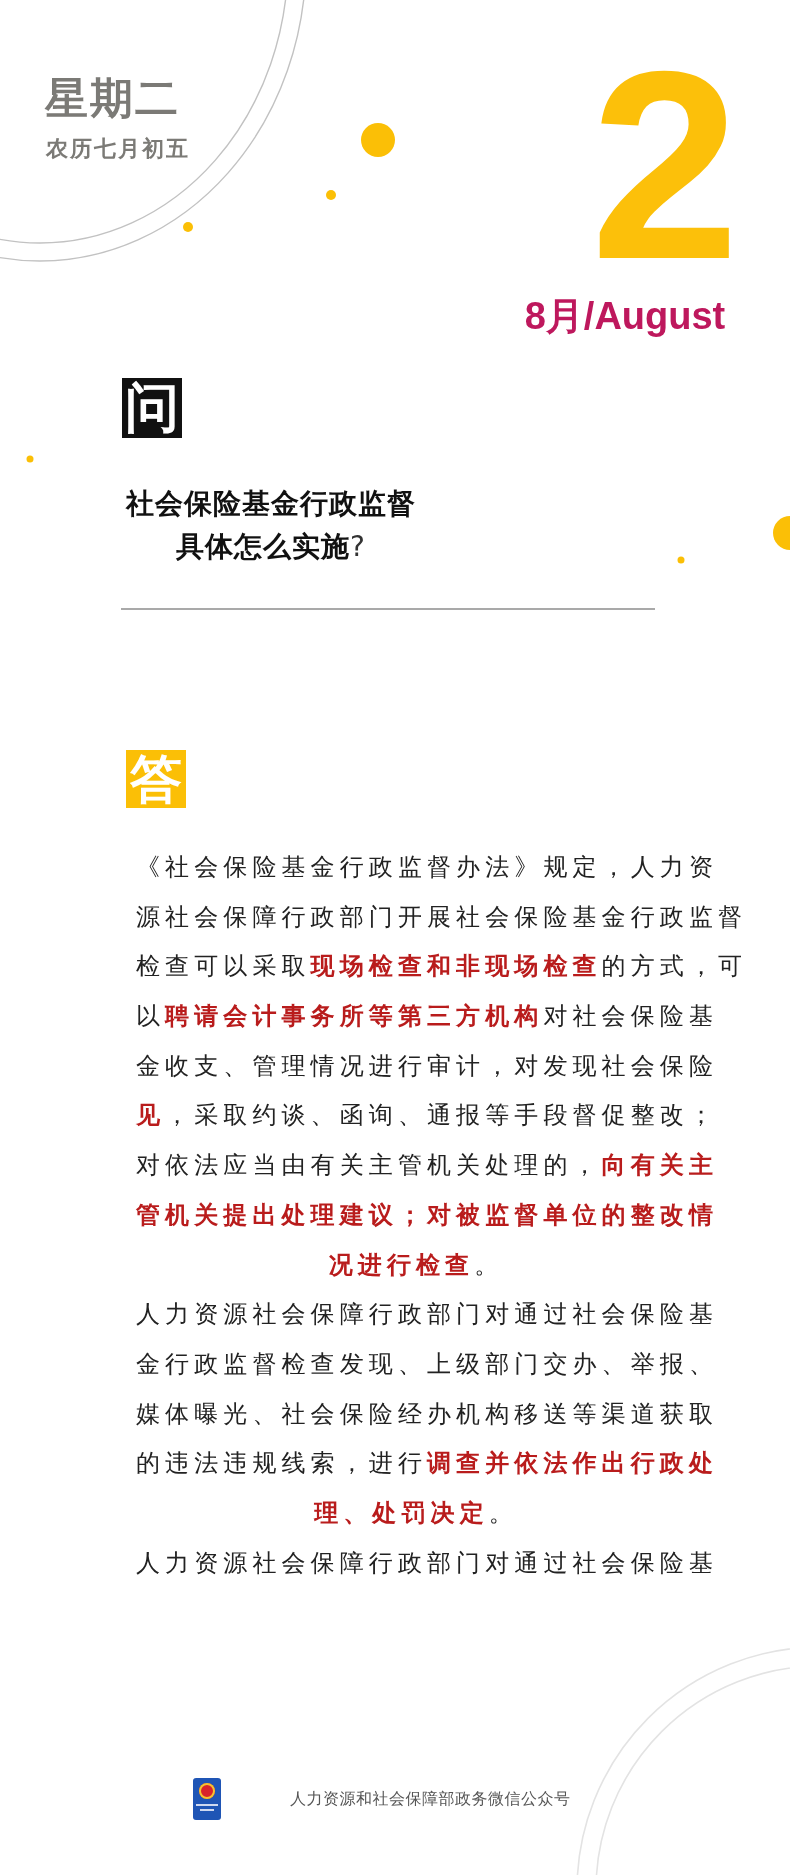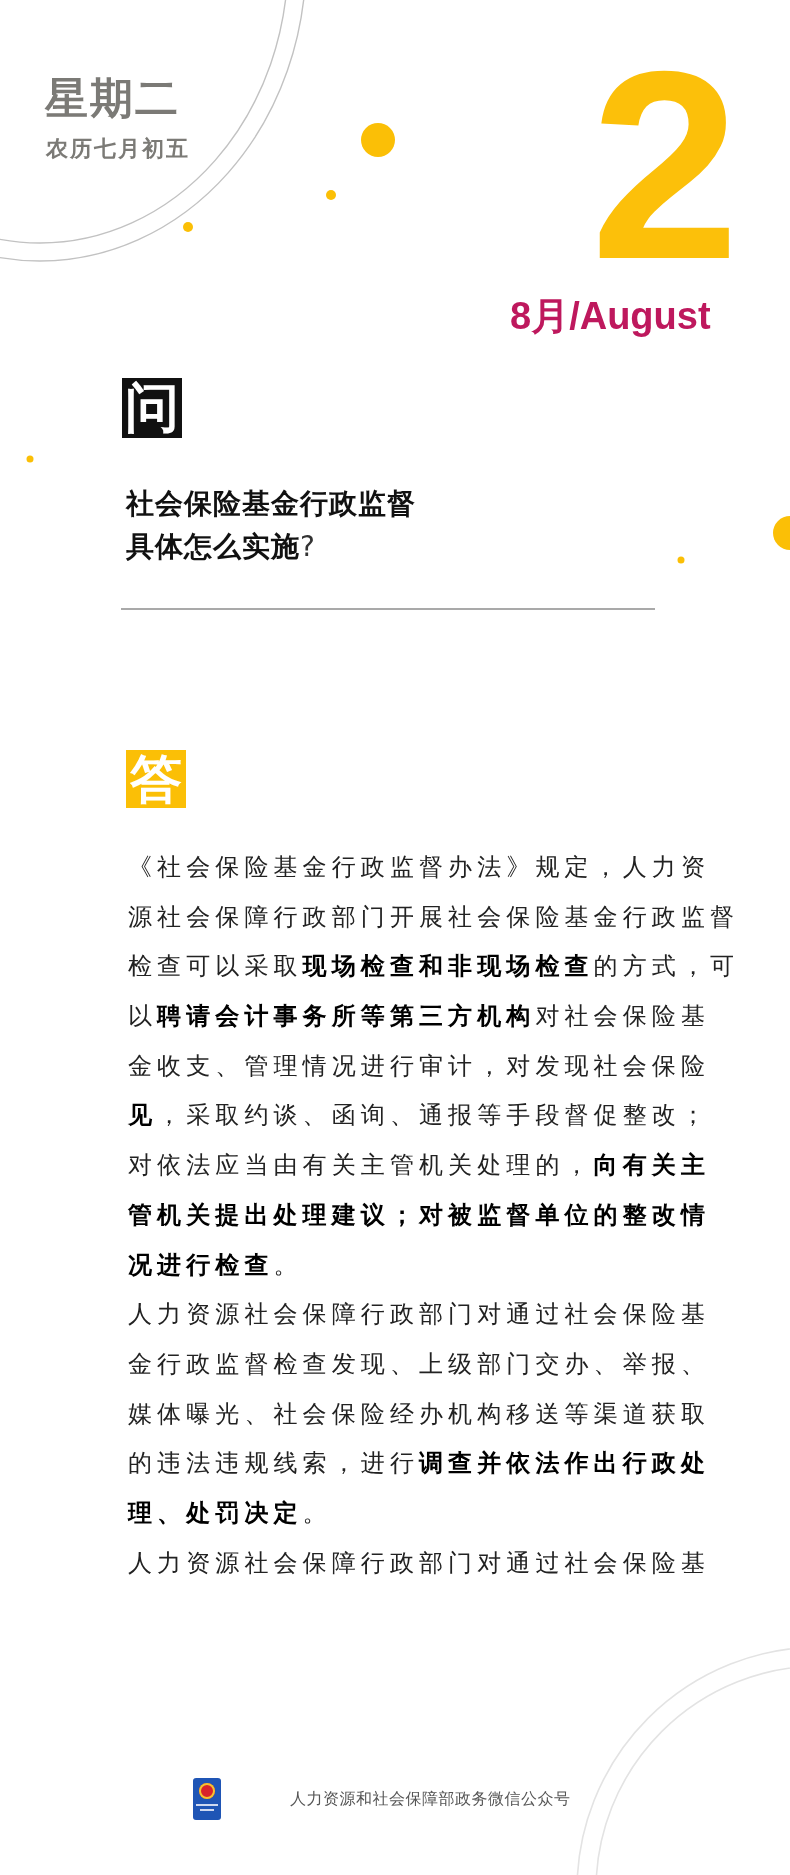--- a/index.html
+++ b/index.html
@@ -1,31 +1,31 @@
 <!DOCTYPE html>
 <html><head>
 <meta charset="utf-8">
 <style>
   html, body { margin:0; padding:0; background:#ffffff; }
   body { width:790px; height:1875px; position:relative; overflow:hidden;
          font-family:"DejaVu Sans", "Liberation Sans", sans-serif; }
-  .abs { position:absolute; }
+  .abs { position:absolute;text-align:center; }
   .deco-svg { position:absolute; left:0; top:0; width:790px; height:1875px; pointer-events:none; }
   .weekday { left:45px; top:72px; font-size:43px; font-weight:bold; color:#7b7a76; letter-spacing:2px; line-height:52px; white-space:nowrap; }
   .lunar { left:46px; top:134px; font-size:22px; font-weight:bold; color:#7b7a76; letter-spacing:2px; line-height:30px; white-space:nowrap; }
   .day-number { left:590px; top:40px; width:150px; text-align:center; font-family:"Liberation Sans", sans-serif; font-weight:bold; font-size:268px; line-height:250px; color:#fcc00a; }
   .month { left:510px; top:293px; width:230px; font-family:"Liberation Sans", sans-serif; font-size:38px; font-weight:bold; color:#be185d; line-height:46px; white-space:nowrap; }
   .q-icon { left:122px; top:378px; width:60px; height:60px; background:#111; color:#fff; font-size:54px; font-weight:bold; line-height:60px; text-align:center; overflow:hidden; }
   .q-title { left:126px; top:482px; font-size:28px; font-weight:bold; color:#111; line-height:43px; letter-spacing:1px; white-space:nowrap; }
   .q-title .qm { font-weight:normal; color:#333; }
   .divider { left:121px; top:608px; width:534px; height:2px; background:#a9a9a9; }
   .a-icon { left:126px; top:750px; width:60px; height:58px; background:#fbbf06; color:#fff; font-size:52px; font-weight:bold; line-height:58px; text-align:center; overflow:hidden; }
-  .body { left:128px; top:843px; width:560px; font-size:24px; color:#222; line-height:49.7px; letter-spacing:5.1px; }
+  .body { left:136px; top:843px; width:560px; font-size:24px; color:#222; line-height:49.7px; letter-spacing:5.1px; }
   .body .line { white-space:nowrap; height:49.7px; }
-  .body b { font-weight:bold; color:#000000; }
+  .body b { font-weight:bold; color:#b91c1c; }
   .footer-logo { left:193px; top:1778px; width:28px; height:42px; background:#1f55b5; border-radius:3px; }
   .footer-logo .emblem { position:absolute; left:6px; top:5px; width:16px; height:16px; border-radius:50%; background:#d9232a; box-shadow:0 0 0 2px #f3c431 inset; }
   .footer-logo .bar { position:absolute; left:3px; top:26px; width:22px; height:2px; background:#cfd9f0; }
   .footer-logo .bar2 { position:absolute; left:7px; top:31px; width:14px; height:2px; background:#cfd9f0; }
   .footer-text { left:254px; top:1787px; font-size:16px; color:#555; line-height:24px; white-space:nowrap; letter-spacing:0.5px;margin-left:36px; }
 </style>
 </head>
 <body>
 
 <svg class="deco-svg" viewBox="0 0 790 1875" xmlns="http://www.w3.org/2000/svg">

